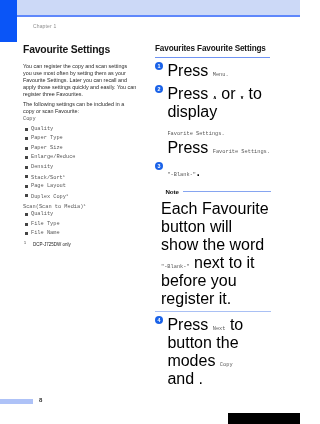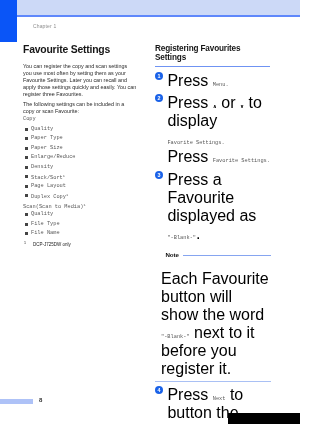--- a/index.html
+++ b/index.html
@@ -46,21 +46,21 @@
           text-align:center;line-height:8.2px;letter-spacing:-.2px;}
   .chev{font-family:"DejaVu Sans",sans-serif;font-size:5px;font-weight:bold;}
 
   
   .note{margin-top:5.5px;position:relative;}
   .note-top{display:flex;align-items:flex-end;}
   .note-ico{width:9.5px;height:9.5px;flex:0 0 auto;}
   .note-lbl{font-size:6.2px;font-weight:bold;color:#111;letter-spacing:-.1px;
             line-height:7px;margin-left:1px;}
   .note-line{flex:1 1 auto;height:.7px;background:#86a5f0;margin-left:4px;margin-bottom:2.6px;}
-  .note-body{margin-top:12px;padding-left:6px;}
+  .note-body{margin-top:5px;padding-left:6px;}
   .note-bot{height:.7px;background:#a9c0f4;margin-top:3px;}
 
   
   .pg-bar{position:absolute;left:0;top:399px;width:33px;height:4.5px;background:#aec2f7;}
   .pg-no{position:absolute;left:39px;top:397px;font-size:6px;font-weight:bold;color:#333;}
   .blk-bar{position:absolute;left:228px;top:413px;width:72px;height:11px;background:#000;}
 </style>
 </head>
 <body>
 
@@ -86,36 +86,35 @@
         <div class="li"><span class="bl"></span>Duplex Copy<span class="sup">1</span></div>
         <div class="listhdr">Scan(Scan to Media)<span class="sup">1</span></div>
         <div class="li"><span class="bl"></span>Quality</div>
         <div class="li"><span class="bl"></span>File Type</div>
         <div class="li"><span class="bl"></span>File Name</div>
         <div class="fn"><span class="fnum">1</span>DCP-J725DW only</div>
       </div>
   </div>
 
   <div class="colR">
-    <div class="h2">Registering Favourites Settings</div>
+    <div class="h2">Favourites Favourite Settings</div>
     <div class="rule-blue"></div>
     <div id="stepHost">
         <div class="step">
           <div class="bignum">1</div>
           <div class="sline"><span>Press </span><span class="mono">Menu</span><span class="mono">.</span></div>
         </div>
         <div class="step">
           <div class="bignum">2</div>
           <div class="sline"><span>Press </span><span class="chev">∧</span><span> or </span><span class="chev">∨</span><span> to display</span></div>
           <div class="sline"><span class="mono">Favorite Settings.</span></div>
           <div class="sline"><span>Press </span><span class="mono">Favorite Settings.</span></div>
         </div>
         <div class="step">
           <div class="bignum">3</div>
-          <div class="sline"><span>Press a Favourite displayed as</span></div>
           <div class="sline"><span class="mono">"-Blank-"</span><span>.</span></div>
         </div>
         <div class="note">
           <div class="note-top">
             <svg class="note-ico" viewBox="0 0 20 20"></svg>
             <span class="note-lbl">Note</span>
             <div class="note-line"></div>
           </div>
           <div class="note-body">
             <div>Each Favourite button will show the word</div>

